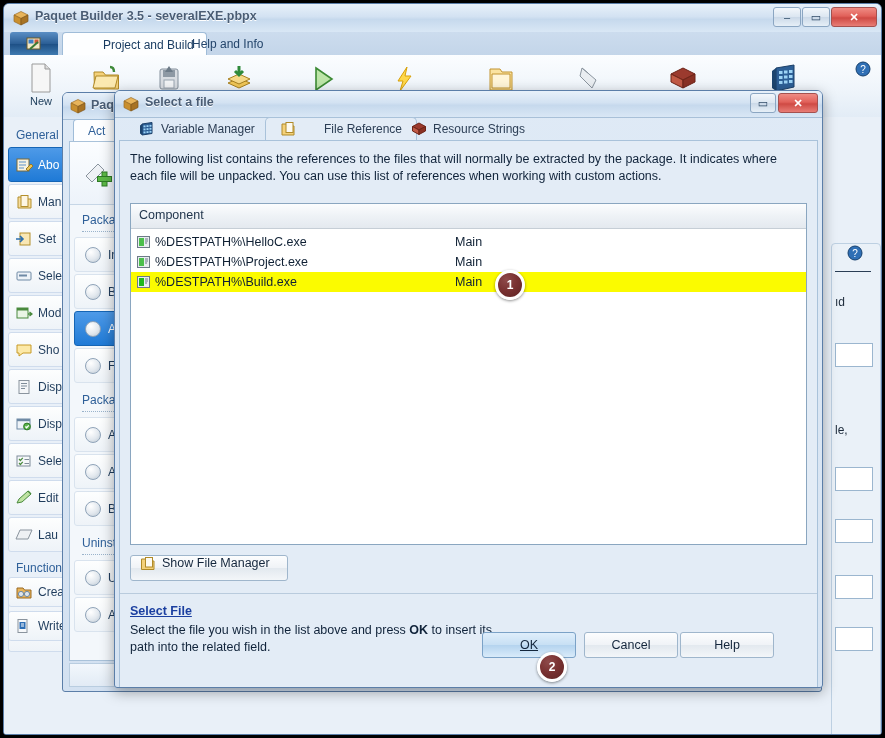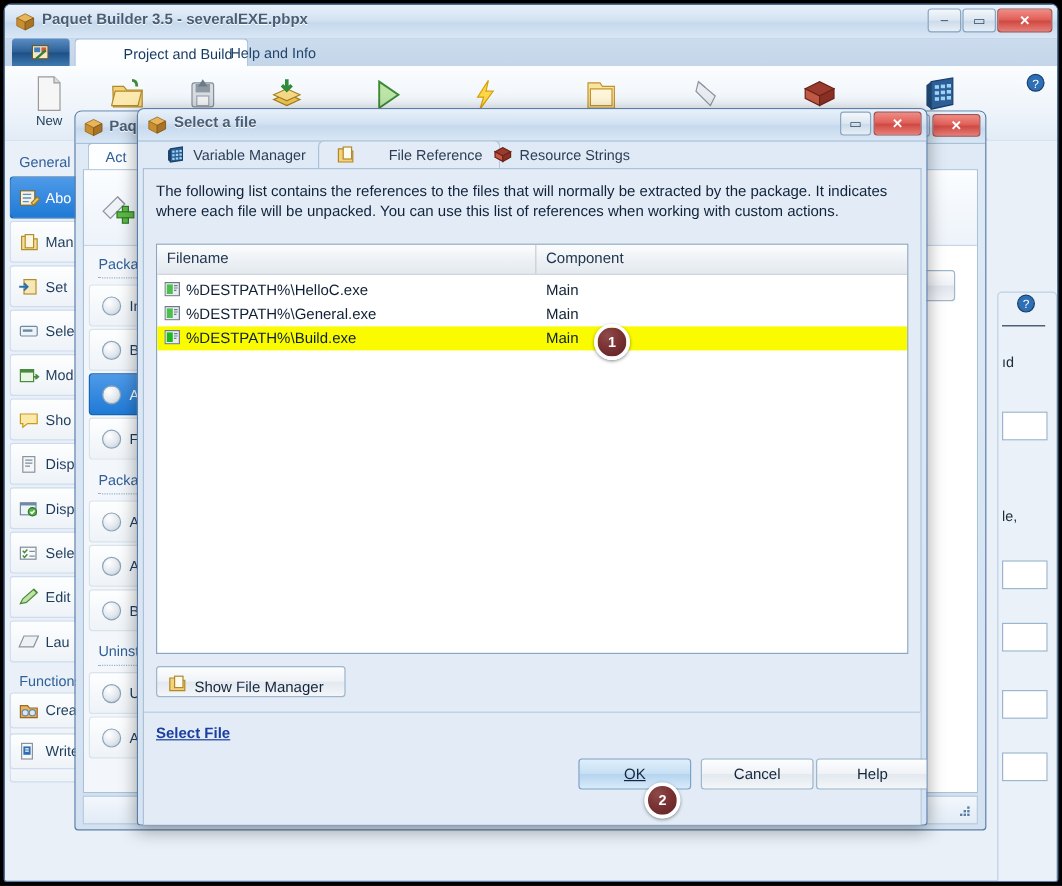--- a/index.html
+++ b/index.html
@@ -90,21 +90,21 @@
   .rp-box{position:absolute;left:2px;top:8px;width:48px;height:560px;border:1px solid #bdd0e2;border-radius:4px;background:#eaf1f8;}
   .rp-line{position:absolute;left:6px;top:36px;width:36px;height:1px;background:#2a3e55;}
   .rp-txt{position:absolute;font-size:12px;color:#1c2a3a;}
   .rp-field{position:absolute;border:1px solid #9bb6cf;background:#fff;height:22px;}
 
   .mid-btn{position:absolute;right:6px;top:14px;width:42px;height:26px;border:1px solid #9fb6cc;border-radius:3px;
     background:linear-gradient(180deg,#fbfcfd 0%,#eef1f5 48%,#dfe5ec 52%,#f0f3f7 100%);font-size:12px;
     display:flex;align-items:center;justify-content:flex-start;padding-left:4px;box-sizing:border-box;color:#1c2a3a;}
 
   
-  .dlg{position:absolute;left:114px;top:90px;width:659px;height:598px;
+  .dlg{position:absolute;left:114px;top:90px;width:709px;height:598px;
     background:linear-gradient(180deg,#dfeaf6 0%,#d6e3f2 100%);
     border:1px solid #5b7ea8;border-radius:6px 6px 3px 3px;box-sizing:border-box;
     box-shadow:0 4px 14px rgba(0,0,0,.35);overflow:hidden;}
   .dlg-title{position:absolute;left:0;top:0;width:100%;height:26px;
     background:linear-gradient(180deg,#e8f1fa 0%,#d3e2f2 45%,#c6d9ed 55%,#d9e7f5 100%);border-bottom:1px solid #a8c0d8;}
   .dlg-title .ico{position:absolute;left:7px;top:4px;width:18px;height:18px;}
   .dlg-title .txt{position:absolute;left:30px;top:4px;font-size:12.5px;font-weight:bold;color:#4a5d75;text-shadow:0 1px 0 #fff;}
   .dlg-wbtns{position:absolute;right:4px;top:2px;display:flex;gap:2px;}
 
   .dlg-tabs{position:absolute;left:0;top:26px;width:100%;height:23px;}
@@ -118,27 +118,27 @@
   .dlg-desc{position:absolute;left:10px;top:10px;right:14px;font-size:12.5px;line-height:17px;color:#10233a;}
   .dlg-desc b{font-weight:normal;}
 
   .lvwrap{position:absolute;left:10px;top:62px;right:10px;height:342px;background:#fff;border:1px solid #8aa6c0;box-sizing:border-box;overflow:hidden;}
   .lv-head{display:flex;height:24px;background:linear-gradient(180deg,#fcfdfe 0%,#eef2f6 50%,#e4e9ef 100%);border-bottom:1px solid #c6ced6;}
   .lv-head div{font-size:12.5px;color:#22364d;padding:4px 0 0 8px;box-sizing:border-box;}
   .lv-c1{width:316px;border-right:1px solid #c6ced6;}
   .lv-c2{flex:1;}
   .lv-row{display:flex;height:20px;align-items:center;font-size:12.5px;color:#0f2034;}
   .lv-row.hl{background:#fbfb00;}
-  .lv-row .f{width:316px;display:flex;padding-left:6px;box-sizing:border-box;}
+  .lv-row .f{width:316px;display:flex;align-items:center;padding-left:6px;box-sizing:border-box;}
   .lv-row .c{flex:1;padding-left:8px;box-sizing:border-box;}
   .fico{width:13px;height:12px;margin-right:5px;flex:0 0 auto;}
 
   .sfm{position:absolute;left:10px;top:414px;width:158px;height:26px;
     background:linear-gradient(180deg,#fcfdfe 0%,#f0f3f7 48%,#e3e9ef 52%,#f3f6f9 100%);
-    border:1px solid #9fb6cc;border-radius:3px;display:flex;align-items:flex-end;gap:6px;padding-left:9px;
+    border:1px solid #9fb6cc;border-radius:3px;display:flex;align-items:flex-start;gap:6px;padding-left:9px;
     box-sizing:border-box;font-size:12.5px;color:#14263c;}
 
   .dlg-foot{position:absolute;left:0;right:0;top:452px;bottom:0;background:#e3ecf6;border-top:1px solid #b9cbdd;}
   .sel-link{position:absolute;left:10px;top:10px;font-size:12.5px;color:#1b3fa0;text-decoration:underline;font-weight:bold;}
   .sel-desc{position:absolute;left:10px;top:28px;width:370px;font-size:12.5px;line-height:17px;color:#10233a;}
   .sel-desc b{font-weight:bold;}
 
   .btn{position:absolute;top:38px;width:94px;height:26px;border:1px solid #9fb6cc;border-radius:3px;
     background:linear-gradient(180deg,#fcfdfe 0%,#f0f3f7 48%,#e3e9ef 52%,#f3f6f9 100%);
     display:flex;align-items:center;justify-content:center;font-size:12.5px;color:#14263c;box-sizing:border-box;}
@@ -578,21 +578,20 @@
     </div>
 
     <div class="dlg-body">
 
       <div class="dlg-desc">
         <span>The following list contains the </span><b>references to the files</b><span> that will normally be extracted by the package. It indicates where each file will be unpacked. You can use this list of references when working with custom actions.</span>
       </div>
 
       <div class="lvwrap">
         <div class="lv-head">
-          <div class="lv-c1">Filename</div>
           <div class="lv-c2">Component</div>
         </div>
         <div style="padding-top:3px;">
           <div class="lv-row">
             <div class="f">
                 <span class="fico"><svg width="13" height="12" viewBox="0 0 13 12">
                     <rect x="0.5" y="0.5" width="12" height="11" fill="#e9edf1" stroke="#6d7a87"></rect>
                     <rect x="2" y="2" width="5" height="8" fill="#4cbf4c"></rect>
                     <path d="M8 3 h3 M8 5 h3 M8 7 h2" stroke="#6d7a87"></path>
                   </svg></span>
@@ -600,21 +599,21 @@
               </div>
             <div class="c">Main</div>
           </div>
           <div class="lv-row">
             <div class="f">
                 <span class="fico"><svg width="13" height="12" viewBox="0 0 13 12">
                     <rect x="0.5" y="0.5" width="12" height="11" fill="#e9edf1" stroke="#6d7a87"></rect>
                     <rect x="2" y="2" width="5" height="8" fill="#4cbf4c"></rect>
                     <path d="M8 3 h3 M8 5 h3 M8 7 h2" stroke="#6d7a87"></path>
                   </svg></span>
-                <span>%DESTPATH%\General.exe</span>
+                <span>%DESTPATH%\Project.exe</span>
               </div>
             <div class="c">Main</div>
           </div>
           <div class="lv-row hl">
             <div class="f">
                 <span class="fico"><svg width="13" height="12" viewBox="0 0 13 12">
                     <rect x="0.5" y="0.5" width="12" height="11" fill="#e9edf1" stroke="#6d7a87"></rect>
                     <rect x="2" y="2" width="5" height="8" fill="#1db81d"></rect>
                     <path d="M8 3 h3 M8 5 h3 M8 7 h2" stroke="#6d7a87"></path>
                   </svg></span>
@@ -630,20 +629,23 @@
           <svg width="16" height="15" viewBox="0 0 16 15">
               <path d="M1.5 3 h5 l1.3 2 h6.2 v8.5 h-12.5 z" fill="#f4d17a" stroke="#b08a28"></path>
               <rect x="5.5" y="1.5" width="7" height="9.5" fill="#fdfaf0" stroke="#b08a28"></rect>
             </svg>
         </span>
         <span>Show File Manager</span>
       </div>
 
       <div class="dlg-foot">
         <div class="sel-link">Select File</div>
+        <div class="sel-desc">
+          <span>Select the file you wish in the list above and press </span><b>OK</b><span> to insert its path into the related field.</span>
+        </div>
         <div class="btn primary" style="left:362px;">
             <u>OK</u>
           </div>
         <div class="btn" style="left:464px;">
             <span>Cancel</span>
           </div>
         <div class="btn" style="left:560px;">
             <span>Help</span>
           </div>
       </div>

